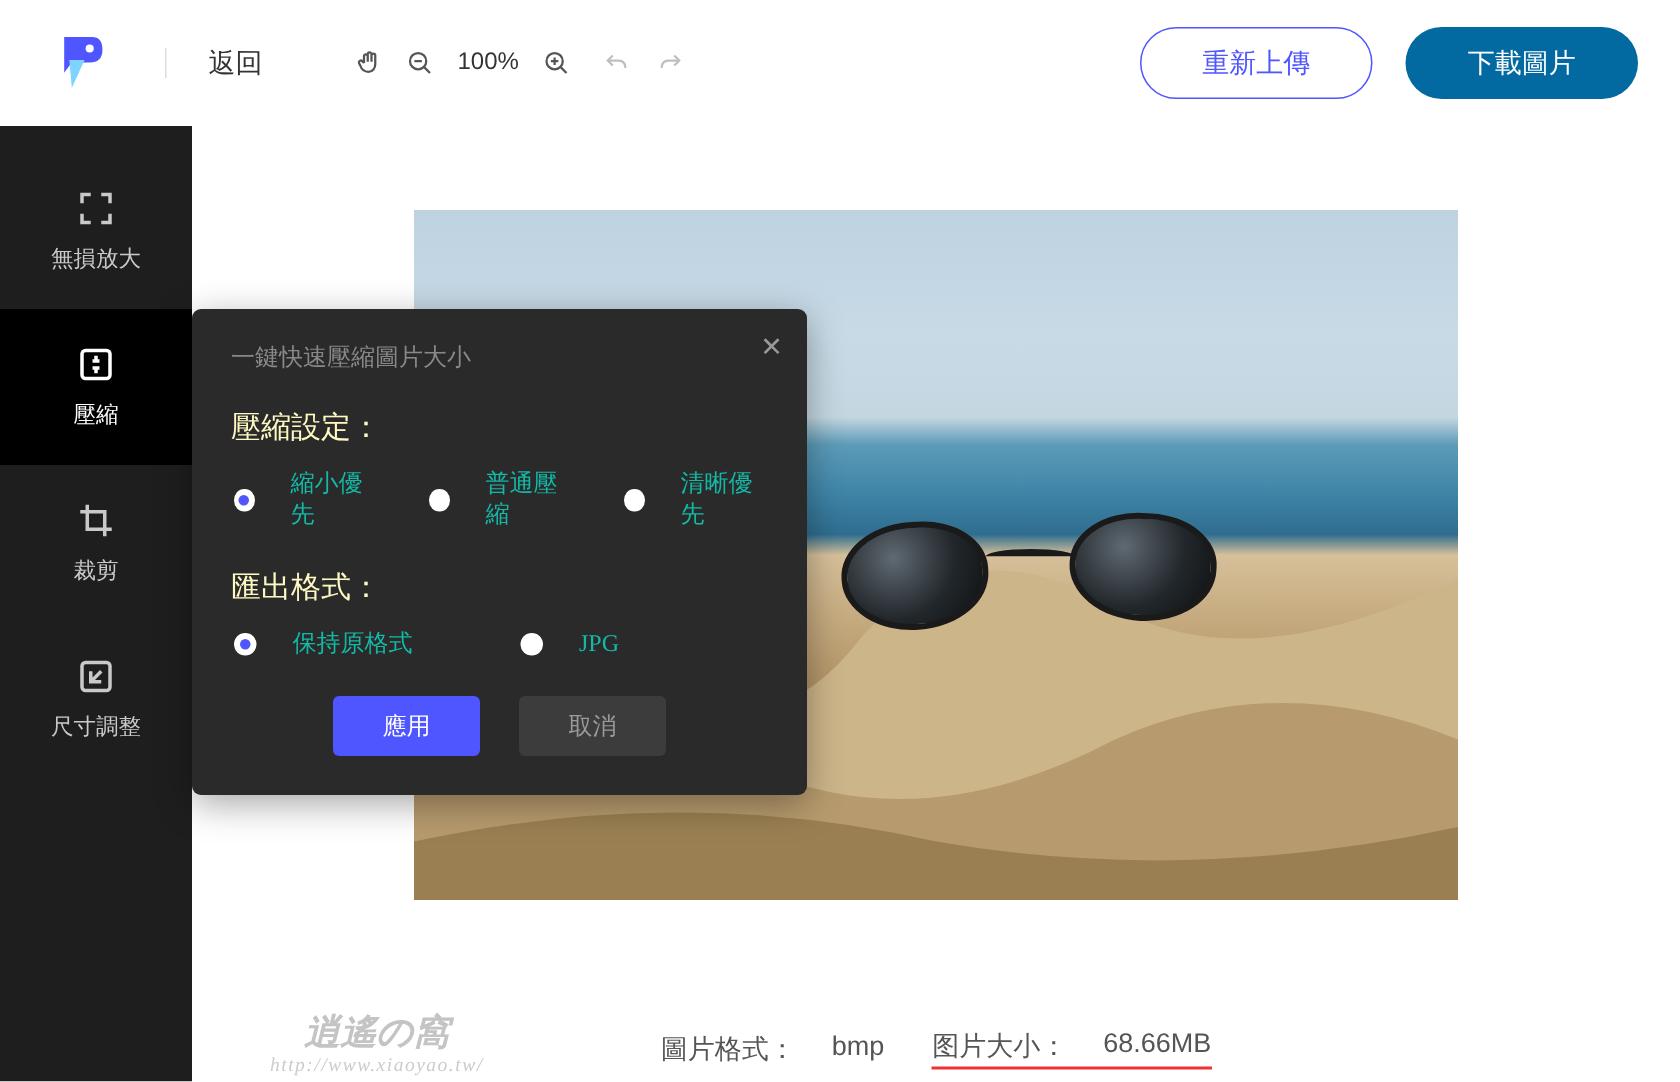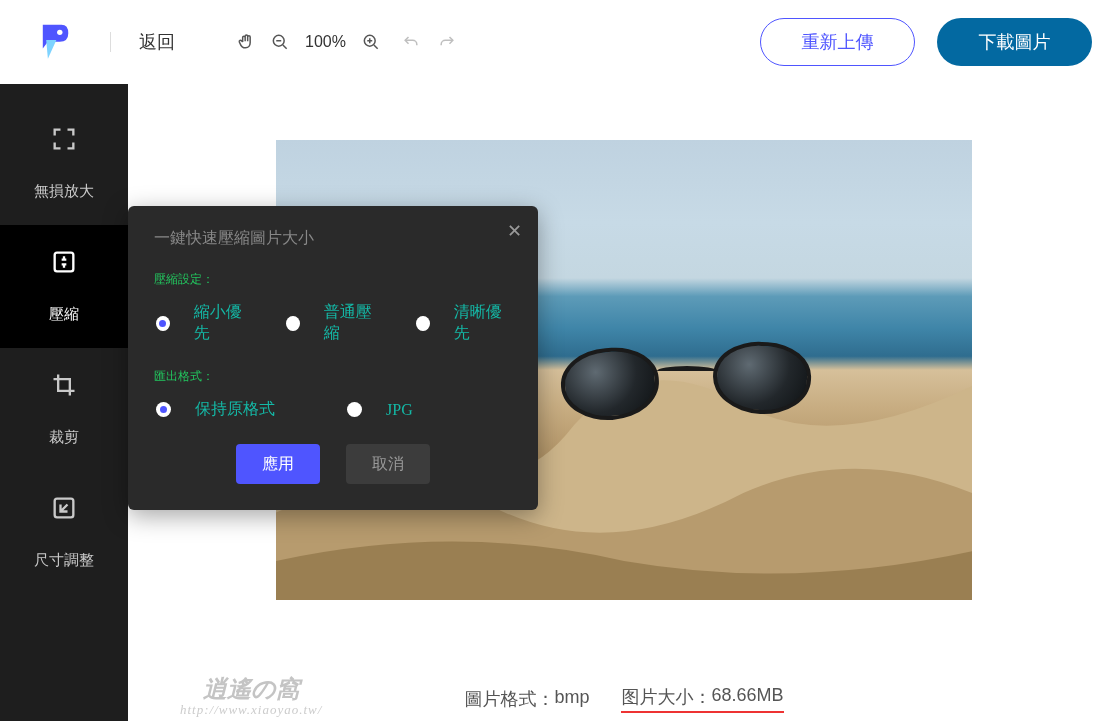--- a/index.html
+++ b/index.html
@@ -37,21 +37,21 @@
   .btn-outline { background: #fff; color: #4f55ff; border: 1.5px solid #4f55ff; }
   .btn-primary { background: #0369a1; color: #fff; }
   .shell { display: flex; height: calc(100% - 84px); position: relative; }
   .sidebar {
     width: 128px; background: #1e1e1e; display: flex; flex-direction: column;
     align-items: center; padding-top: 18px;
   }
   .side-item {
     width: 100%; display: flex; flex-direction: column; align-items: center;
     justify-content: center; color: #c9c9c9; font-size: 15px;
-    cursor: pointer; padding: 22px 0 24px; gap: 28px;
+    cursor: pointer; padding: 22px 0 24px; gap: 9px;
   }
   .side-item.active { background: #000000; color: #fff; }
   .side-item .ico { width: 30px; height: 30px; display:flex; align-items:center; justify-content:center; }
   .side-item .ico svg { width: 28px; height: 28px; }
   .canvas-area {
     flex: 1; position: relative; background: #fff; display: flex; flex-direction: column; align-items: center;
   }
   .image-frame {
     margin-top: 56px; width: 696px; height: 460px; background: #b9c7cc;
     position: relative; overflow: hidden;
@@ -75,51 +75,51 @@
   .lens.r { right: 0; top: 0; transform: rotate(3deg); }
   .bridge { position:absolute; left:96px; top:24px; width:60px; height:10px; border-top:5px solid #1a1a1a; border-radius:50% 50% 0 0; }
 
   .info-bar {
     position: absolute; bottom: 8px; left: 0; right: 0;
     display: flex; align-items: center; justify-content: center;
     gap: 32px; font-size: 18px; color: #555;
   }
   .info-item { display: inline-flex; gap: 0; }
   .info-item .il { color: #555; }
-  .info-item .iv { color: #555; }
+  .info-item .iv { color: #555; margin-left: 24px; }
   .underline-red { border-bottom: 2.5px solid #e33; padding-bottom: 2px; }
   .watermark {
     position: absolute; left: 52px; bottom: 4px; color: #ccc;
     font-style: italic; font-size: 16px; text-align: center; line-height: 1.1;
     font-family: "Comic Sans MS", cursive;
   }
   .watermark .wa { font-size: 24px; color:#c4c4c4; font-weight:bold; }
   .watermark .wb { font-size: 13px; letter-spacing: 1px; }
 
   .dialog {
     position: absolute; left: 128px; top: 206px;
     width: 410px; background: #2a2a2a; border-radius: 6px;
     color: #ddd; padding: 22px 26px 26px; z-index: 50;
     font-size: 16px;
     box-shadow: 0 6px 24px rgba(0,0,0,0.35);
   }
   .dlg-title { color: #888; font-size: 16px; margin-bottom: 22px; }
   .dlg-close { position: absolute; right: 16px; top: 14px; color: #999; cursor: pointer; font-size: 18px; }
-  .dlg-section-label { color: #22c55e; font-size: 12px; margin-bottom: 14px; }
+  .dlg-section-label { color: #fef9c3; font-size: 20px; margin-bottom: 14px; }
   .radio-row { display: flex; gap: 34px; margin-bottom: 24px; padding-left: 2px; }
   .radio-row.two { gap: 72px; }
   .radio-opt { display: flex; align-items: center; gap: 24px; cursor: pointer; color:#14b8a6;font-family:Liberation Serif, serif; }
   .radio-dot {
     width: 15px; height: 15px; border-radius: 50%; background: #fff;
     display: inline-flex; align-items: center; justify-content: center;
   }
   .radio-dot.sel::after { content:""; width:7px; height:7px; background:#4f55ff; border-radius:50%; }
   .dlg-actions { display:flex; justify-content:center; gap: 26px; margin-top: 6px; }
   .dlg-btn {
-    width: 84px; height: 40px; border-radius: 4px; border:none;
+    width: 98px; height: 40px; border-radius: 4px; border:none;
     font-size: 16px; cursor: pointer;
   }
   .dlg-apply { background: #4f55ff; color: #fff; }
   .dlg-cancel { background: #3c3c3c; color: #9a9a9a; }
 </style>
 </head>
 <body>
 
 <div class="header">
   <div class="logo">

